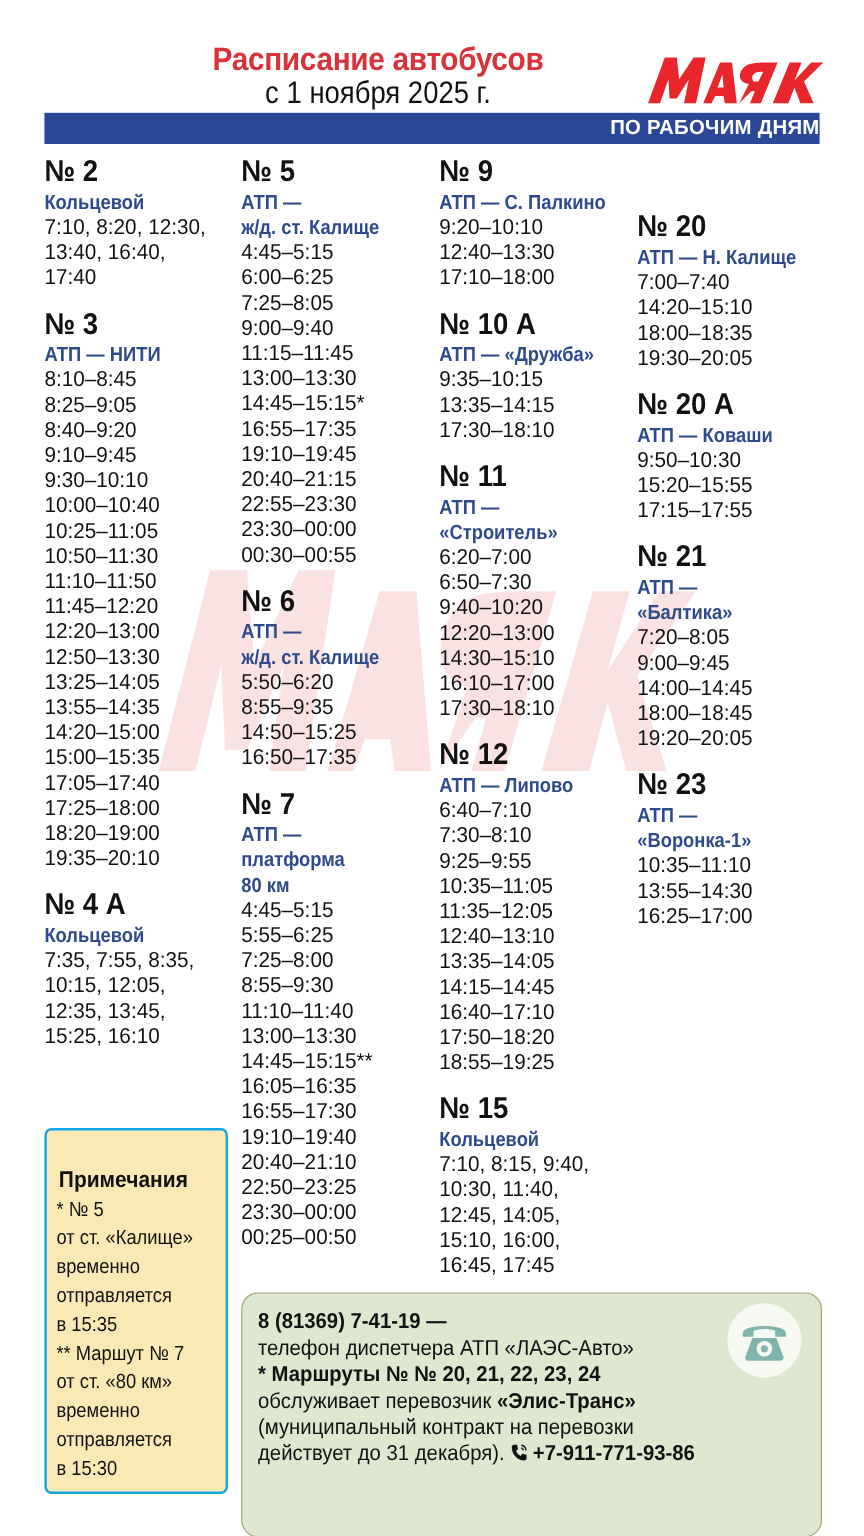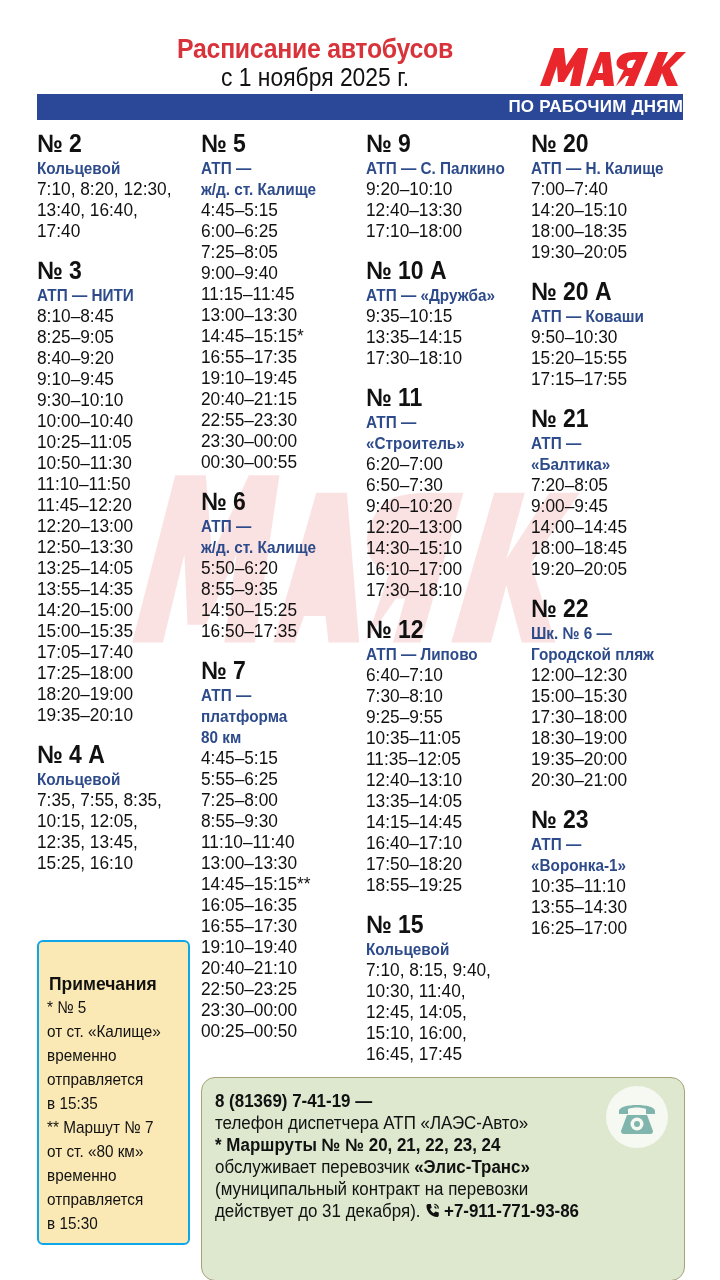--- a/index.html
+++ b/index.html
@@ -230,21 +230,21 @@
     <div class="times">
         <div>7:10, 8:15, 9:40,</div>
         <div>10:30, 11:40,</div>
         <div>12:45, 14:05,</div>
         <div>15:10, 16:00,</div>
         <div>16:45, 17:45</div>
       </div>
   </div>
 </div>
 
-<div class="col" style="left:531px;">
+<div class="col" style="left:531px;margin-top:46px;">
   <div class="route">
     <div class="route-num">№ 20</div>
     <div class="route-name">АТП — Н. Калище</div>
     <div class="times">
         <div>7:00–7:40</div>
         <div>14:20–15:10</div>
         <div>18:00–18:35</div>
         <div>19:30–20:05</div>
       </div>
   </div>
@@ -260,33 +260,20 @@
   <div class="route">
     <div class="route-num">№ 21</div>
     <div class="route-name">АТП —</div>
     <div class="route-name">«Балтика»</div>
     <div class="times">
         <div>7:20–8:05</div>
         <div>9:00–9:45</div>
         <div>14:00–14:45</div>
         <div>18:00–18:45</div>
         <div>19:20–20:05</div>
-      </div>
-  </div>
-  <div class="route">
-    <div class="route-num">№ 22</div>
-    <div class="route-name">Шк. № 6 —</div>
-    <div class="route-name">Городской пляж</div>
-    <div class="times">
-        <div>12:00–12:30</div>
-        <div>15:00–15:30</div>
-        <div>17:30–18:00</div>
-        <div>18:30–19:00</div>
-        <div>19:35–20:00</div>
-        <div>20:30–21:00</div>
       </div>
   </div>
   <div class="route">
     <div class="route-num">№ 23</div>
     <div class="route-name">АТП —</div>
     <div class="route-name">«Воронка-1»</div>
     <div class="times">
         <div>10:35–11:10</div>
         <div>13:55–14:30</div>
         <div>16:25–17:00</div>

